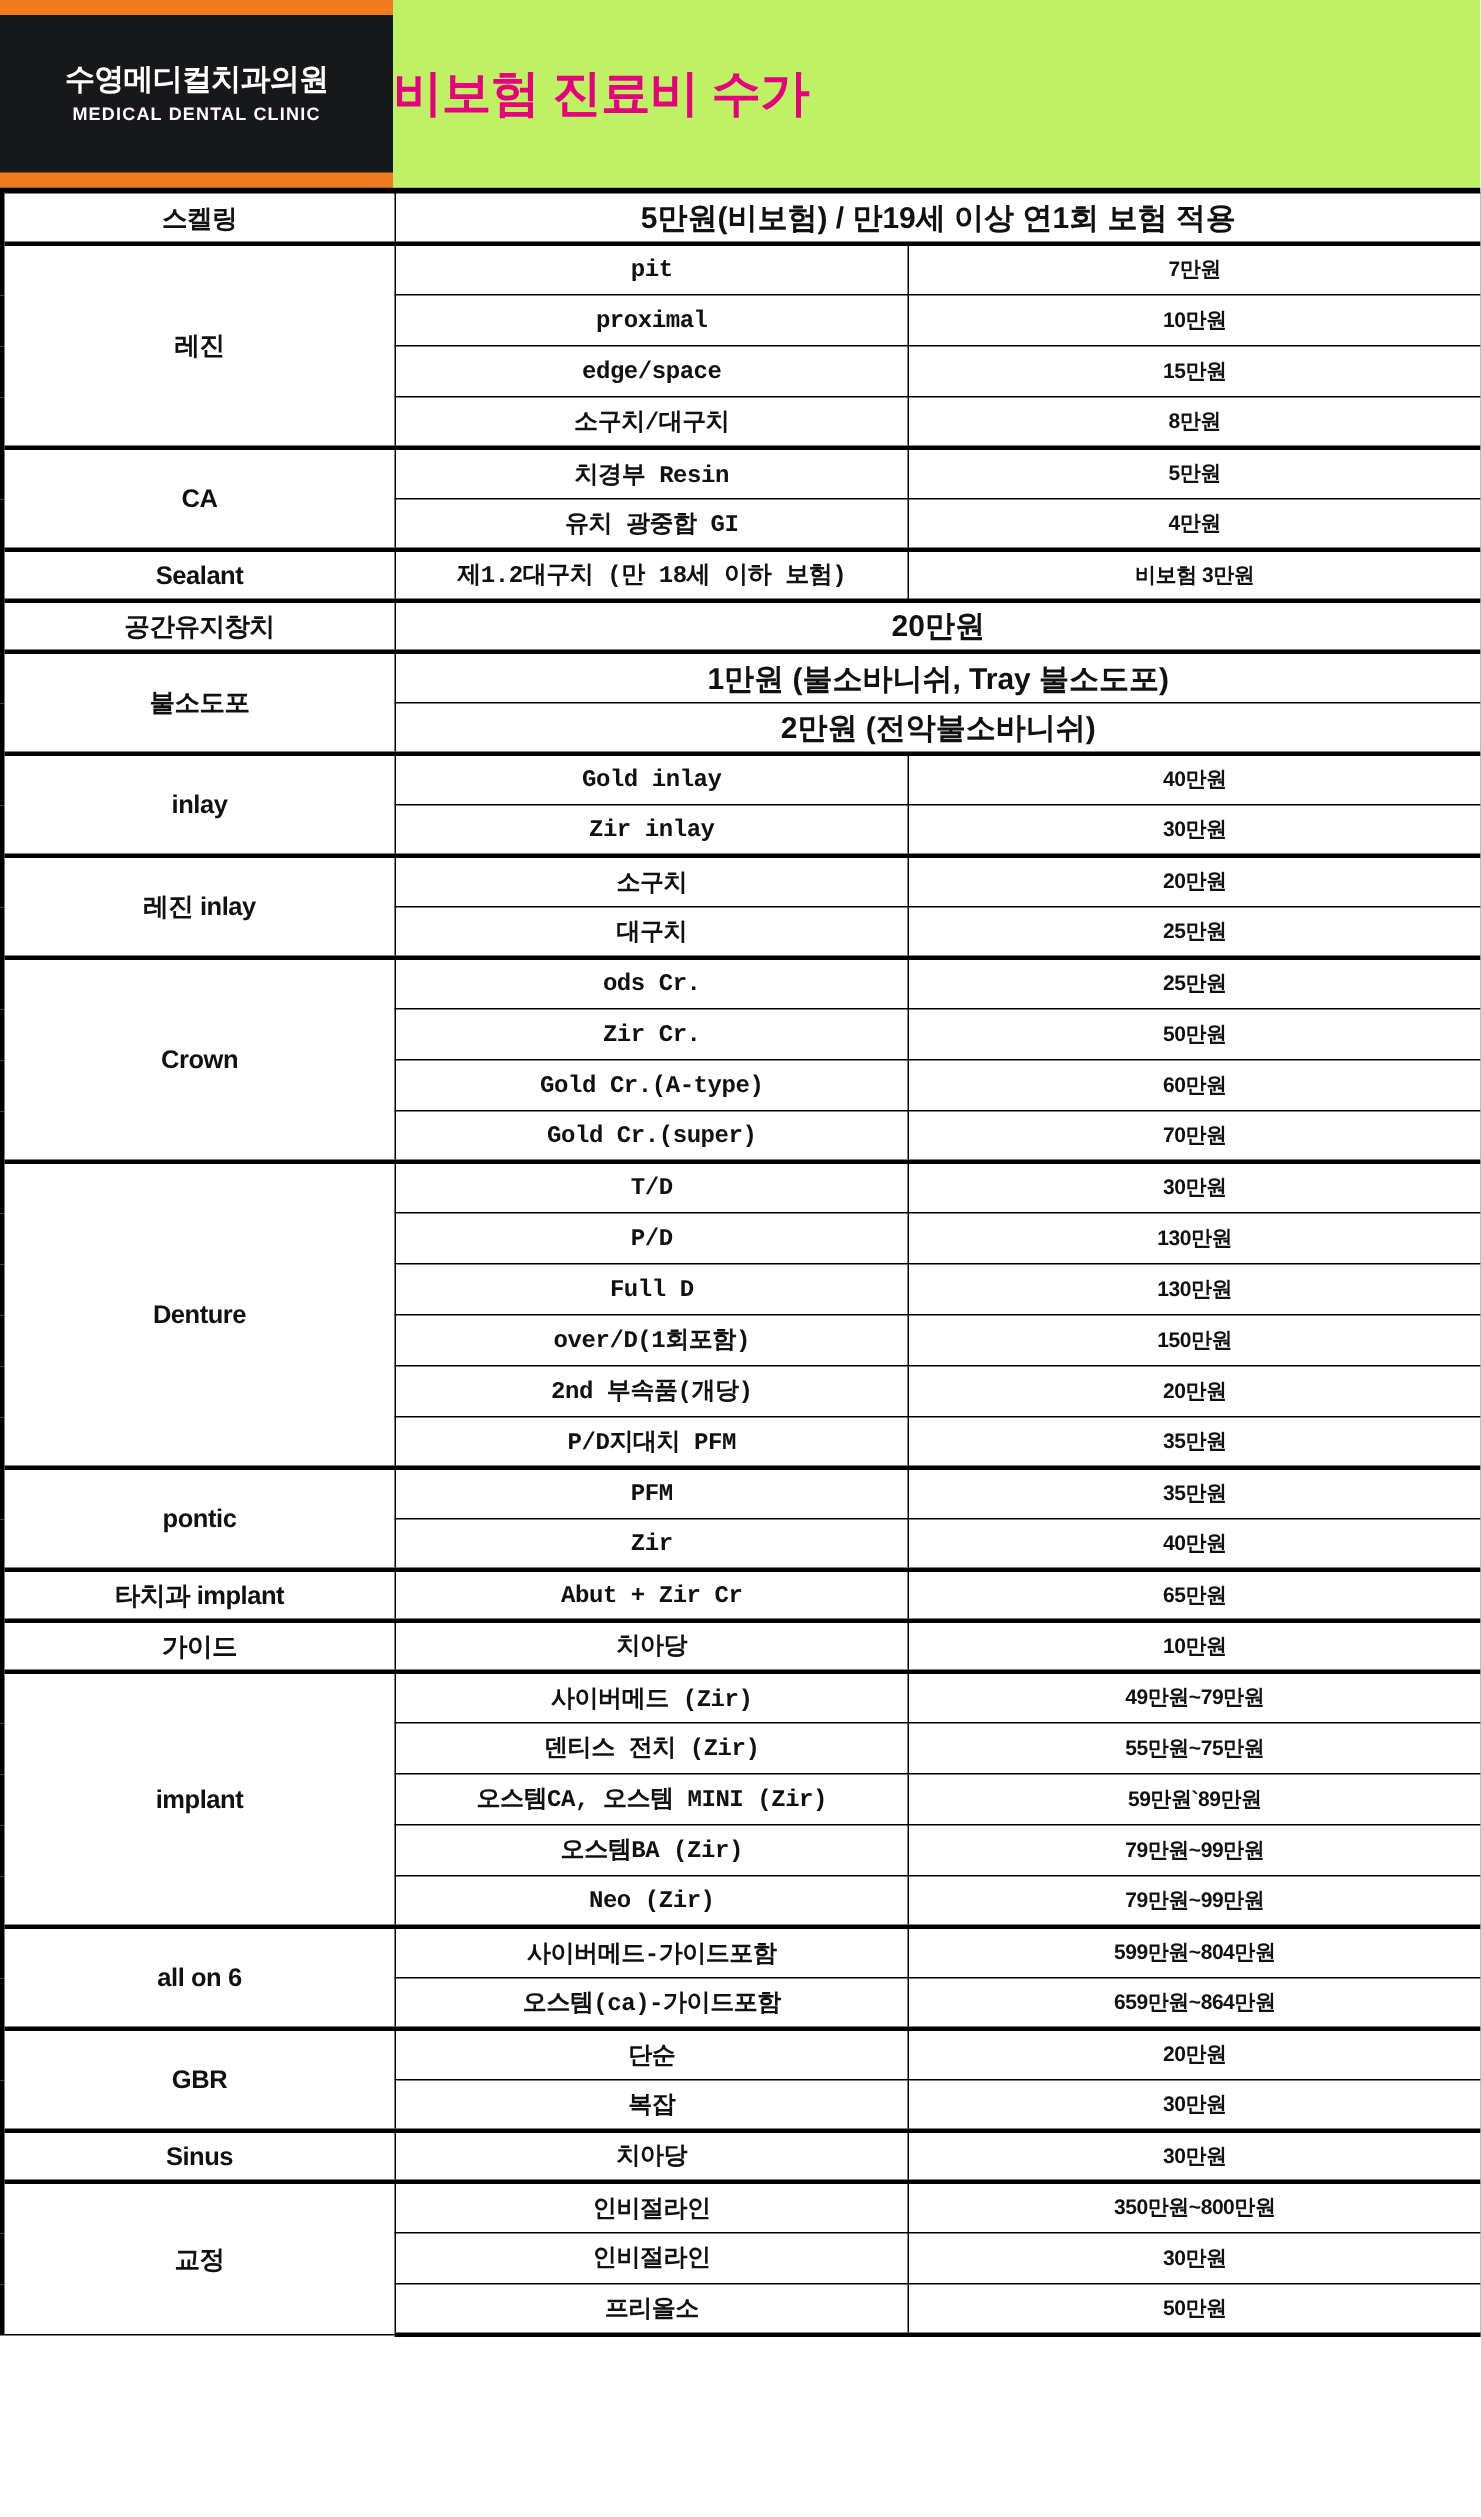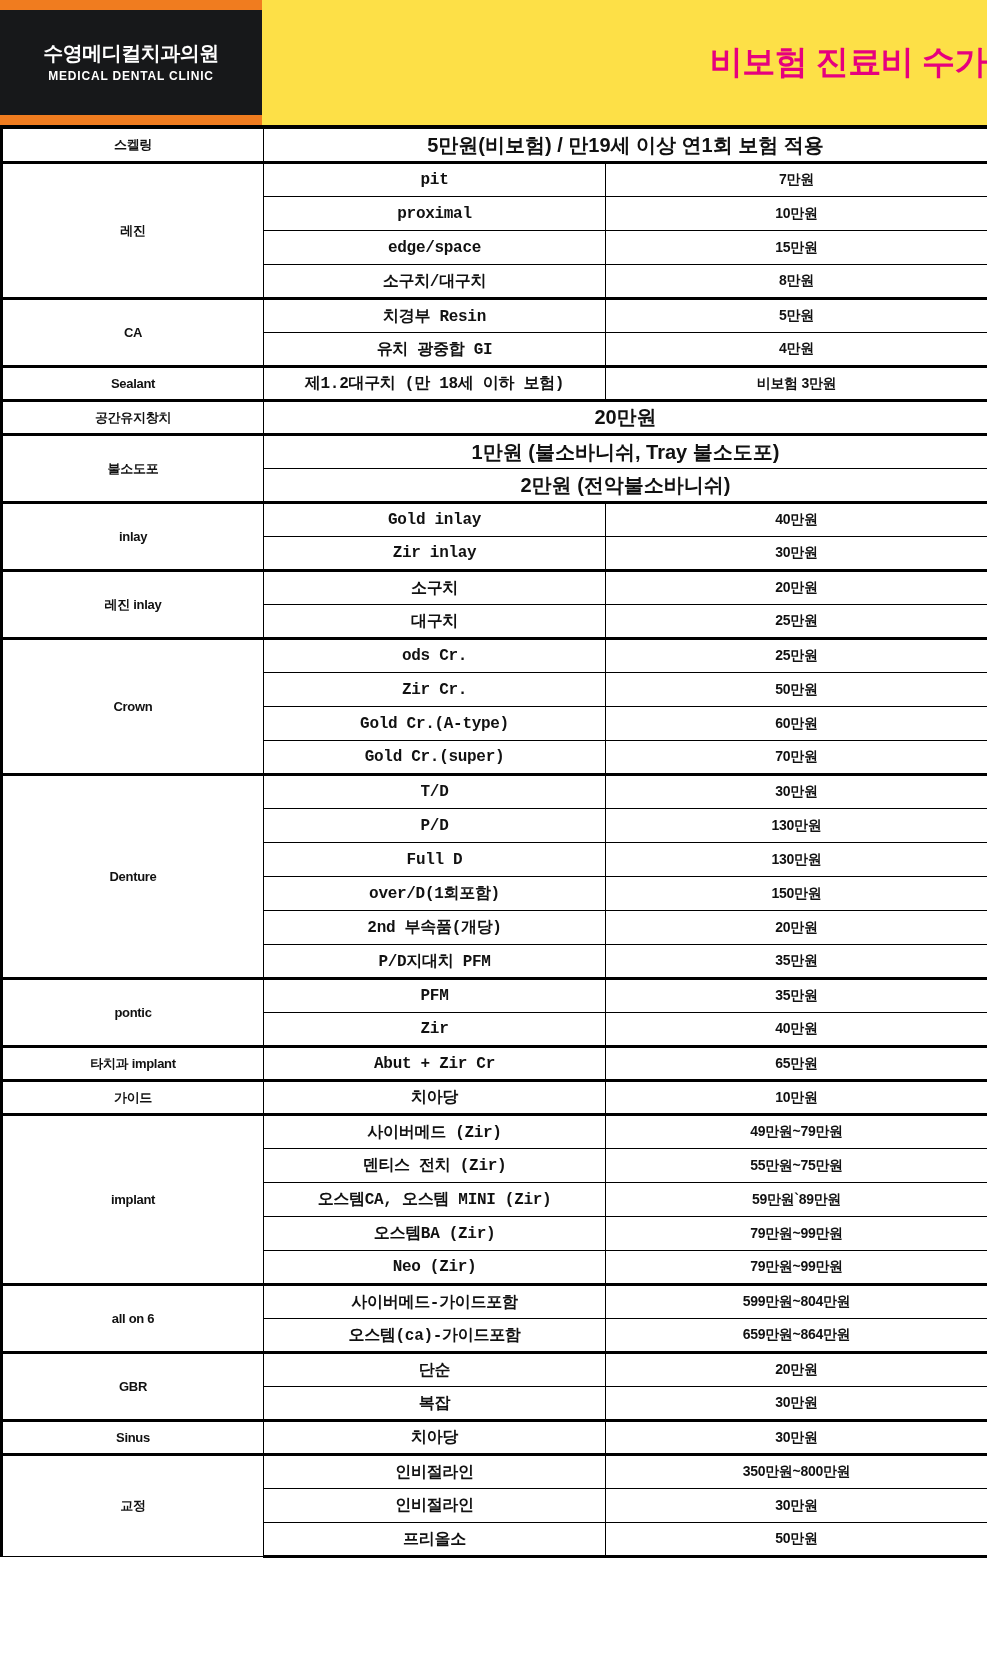--- a/index.html
+++ b/index.html
@@ -48,22 +48,22 @@
     color: #ffffff;
     font-size: 12px;
     font-weight: bold;
     letter-spacing: 0.8px;
     margin-top: 5px;
   }
   .title-box {
     flex: 1;
     display: flex;
     align-items: center;
-    justify-content: flex-end;
-    background: #fde047;
+    justify-content: flex-start;
+    background: #bef264;
   }
   .title-box .title-text {
     color: #e6007e;
     font-size: 33px;
     font-weight: bold;
     letter-spacing: -0.5px;
   }
 
   
   table.price-table {
@@ -76,21 +76,21 @@
     text-align: center;
     vertical-align: middle;
     font-weight: bold;
     padding: 2px 4px;
   }
   .col-cat { width: 262px; }
   .col-item { width: 342px; }
   .col-price { width: 383px; }
 
   td.cat {
-    font-size: 13px;
+    font-size: 17px;
     letter-spacing: -0.3px;
   }
   td.item {
     font-size: 16px;
     letter-spacing: -0.3px;
     font-family: Liberation Mono, monospace;
   }
   td.price {
     font-size: 14px;
     letter-spacing: -0.3px;

